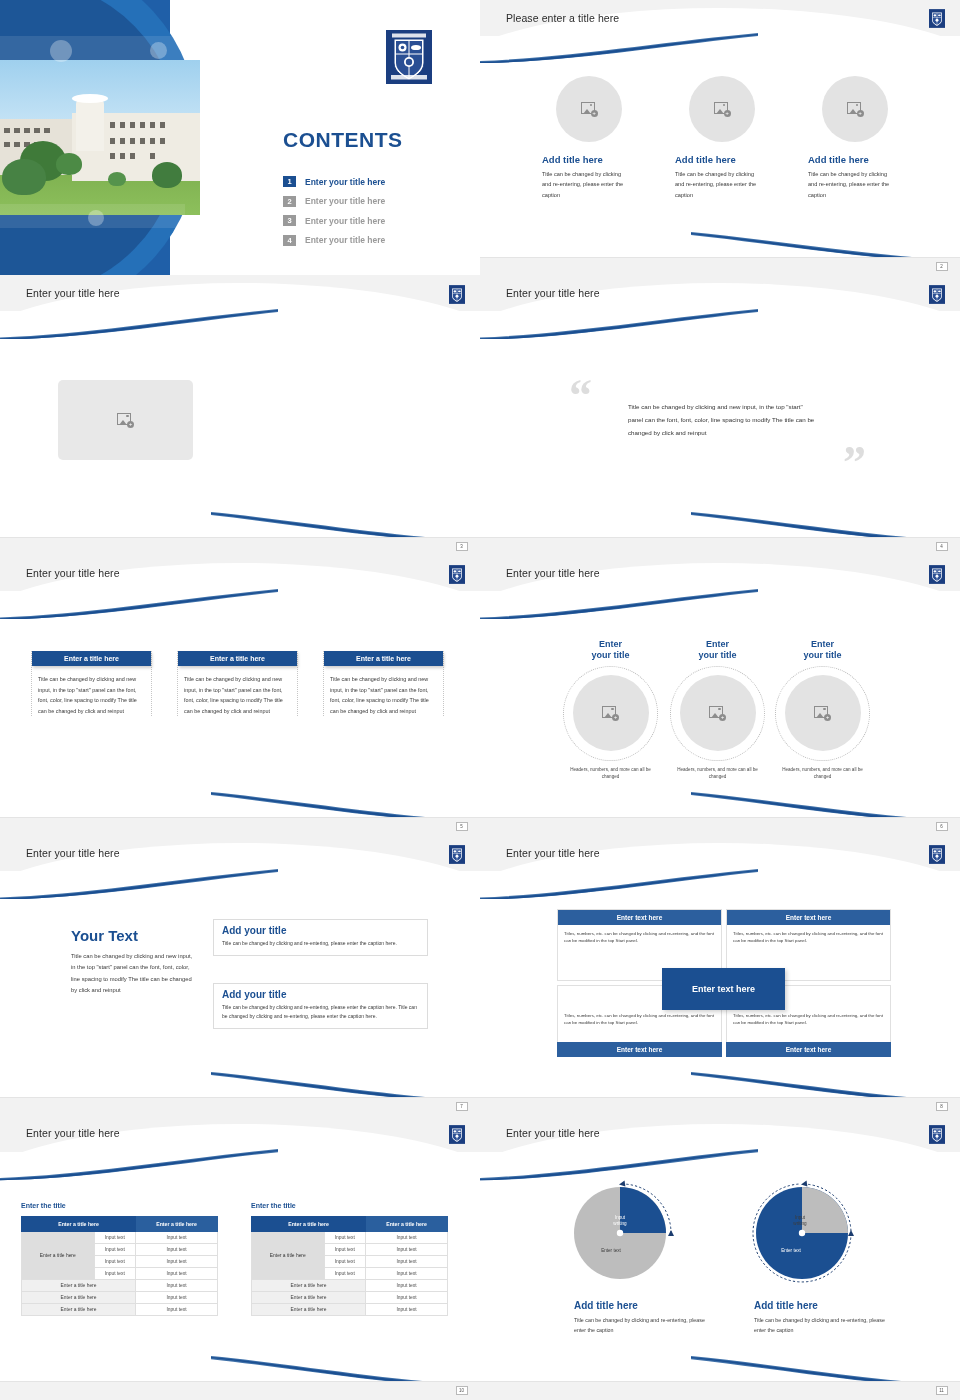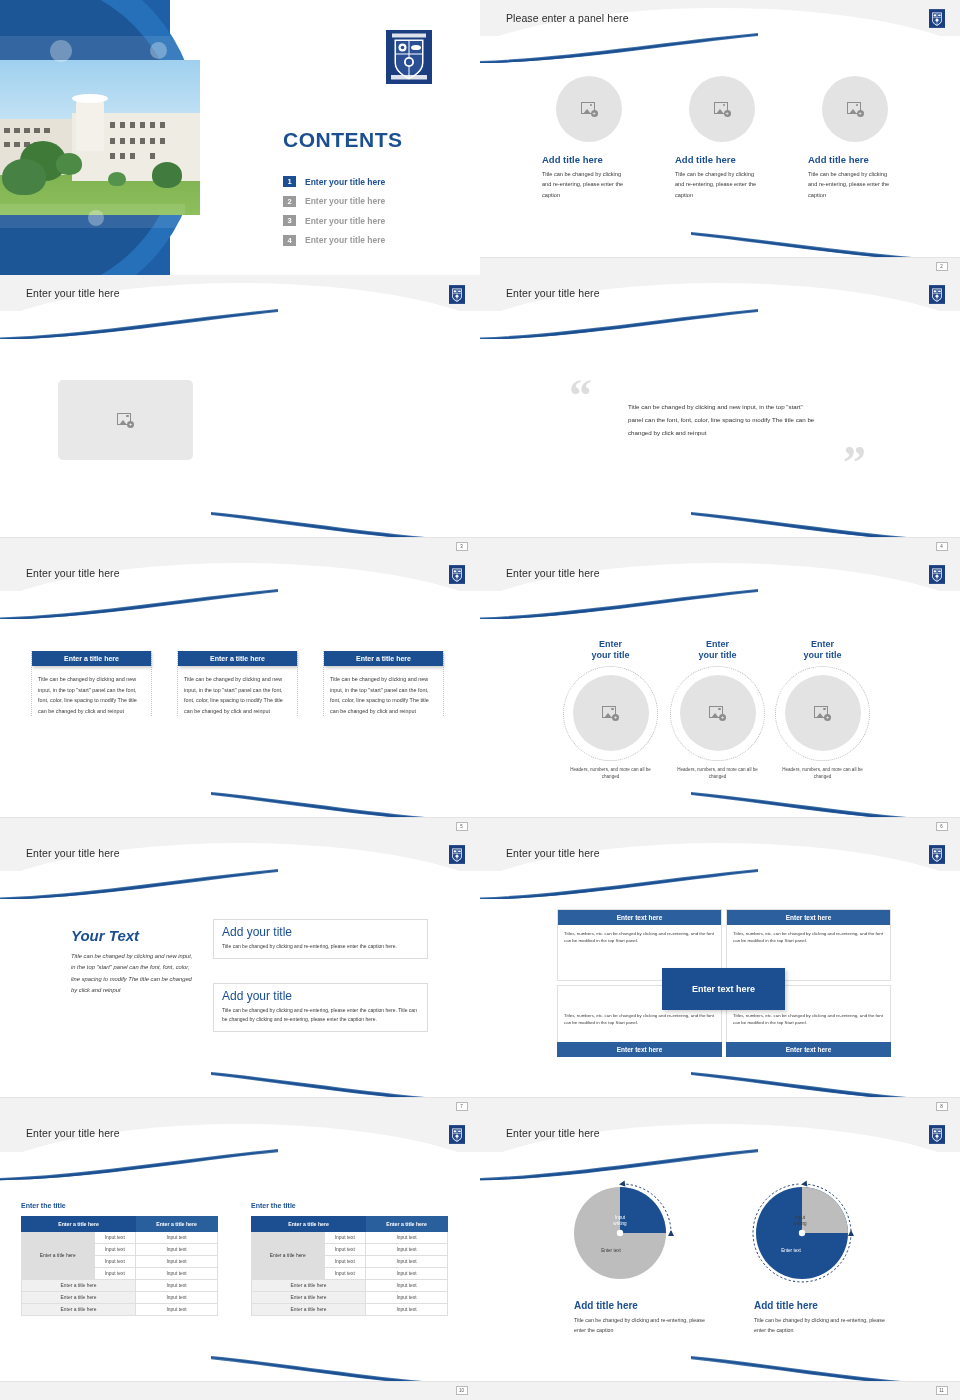--- a/index.html
+++ b/index.html
@@ -80,21 +80,21 @@
   
   .s6-col { position:absolute; width:105px; text-align:center; }
   .s6-ring { width:95px; height:95px; border-radius:50%; border:1px dotted #bdbdbd; display:flex; align-items:center; justify-content:center; margin:0 auto; }
   .s6-inner { width:76px; height:76px; }
   .s6-title { font-size:9px; font-weight:bold; color:#1b4f91; line-height:1.25; margin-bottom:4px; }
   .s6-cap { font-size:4.6px; color:#4a4a4a; line-height:1.6; margin-top:5px; }
 
   
   .s7-big { font-size:15px; font-weight:bold; color:#1b4f91; }
   .s7-box { position:absolute; left:213px; width:215px; border:1px solid #dcdcdc; padding:5px 8px 7px 8px; }
-  .s7-box-h { font-size:12px; font-weight:normal; color:#1b4f91; margin-bottom:3px; }
+  .s7-box-h { font-size:10px; font-weight:bold; color:#1b4f91; margin-bottom:3px; }
 
   
   .s8-cell { position:absolute; width:165px; border:1px solid #e0e0e0; }
   .s8-bar { background:#2c5f9e; color:#fff; font-size:6.5px; font-weight:bold; text-align:center; padding:4px 0; }
   .s8-txt { font-size:4.4px; color:#3a3a3a; line-height:1.65; padding:5px 6px; }
 
   
   .tbl { position:absolute; width:197px; border-collapse:collapse; font-size:4.9px; }
   .tbl th { background:#1b4f91; color:#fff; font-weight:bold; padding:4px 0; text-align:center; font-size:5.2px; border:1px solid #1b4f91;}
   .tbl th.alt { background:#2a5f9e; border-color:#2a5f9e;}
@@ -201,21 +201,21 @@
       <div class="toc-row">
         <span class="toc-num inactive">4</span>
         <span class="toc-lbl">Enter your title here</span>
       </div>
     </div>
   </div>
 
   <div class="slide">
     <div class="hdr-band"></div>
     <div class="hdr-curve"></div>
-    <div class="hdr-title">Please enter a panel here</div>
+    <div class="hdr-title">Please enter a title here</div>
     <svg class="crest" viewBox="0 0 46 54">
       <rect width="46" height="54" fill="#1b3e80"></rect>
         <path d="M9 10h28v22c0 8-9 13-14 16c-5-3-14-8-14-16Z" fill="#fff"></path>
       <path d="M11 12h24v20c0 7-8 11-12 13.5c-4-2.5-12-6.5-12-13.5Z" fill="#2a4f94"></path>
       <path d="M23 12v35M11 24h24" stroke="#fff" stroke-width="1.2"></path>
       <circle cx="17" cy="18" r="3.4" fill="#fff"></circle>
         <ellipse cx="30" cy="18" rx="4.4" ry="2.3" fill="#fff"></ellipse>
       <circle cx="23" cy="32" r="4.2" fill="#fff"></circle>
     </svg>
     <svg class="swoosh-top" viewBox="0 0 290 30" preserveAspectRatio="none">
@@ -456,21 +456,21 @@
       <path d="M0 28 C90 26 200 8 290 0 L290 3 C200 12 92 30 2 30 Z" fill="#3d6fa8"></path>
       <path d="M0 29 C90 27 200 9 290 1 L290 2 C200 11 92 30 1 30 Z" fill="#1b4f91"></path>
     </svg>
     <svg class="swoosh-bot" viewBox="0 0 290 30" preserveAspectRatio="none">
       <path d="M290 28 C200 26 90 8 0 0 L0 3 C90 12 198 30 288 30 Z" fill="#3d6fa8"></path>
       <path d="M290 29 C200 27 90 9 0 1 L0 2 C90 11 198 30 289 30 Z" fill="#1b4f91"></path>
     </svg>
     <div class="footline"></div>
     <div class="pgnum">7</div>
 
-    <div style="position:absolute;left:71px;top:92px;width:122px;font-style:italic;">
+    <div style="position:absolute;left:71px;top:92px;width:122px;">
       <div class="s7-big">Your Text</div>
       <div class="body-t" style="margin-top:7px;font-size:5.8px;line-height:1.95;">Title can be changed by clicking and new input, in the top "start" panel can the font, font, color, line spacing to modify The title can be changed by click and reinput</div>
     </div>
     <div class="s7-box" style="top:84px;">
       <div class="s7-box-h">Add your title</div>
       <div class="body-t" style="font-size:5px;line-height:1.8;">Title can be changed by clicking and re-entering, please enter the caption here.</div>
     </div>
     <div class="s7-box" style="top:148px;">
       <div class="s7-box-h">Add your title</div>
       <div class="body-t" style="font-size:5px;line-height:1.8;">Title can be changed by clicking and re-entering, please enter the caption here. Title can be changed by clicking and re-entering, please enter the caption here.</div>

